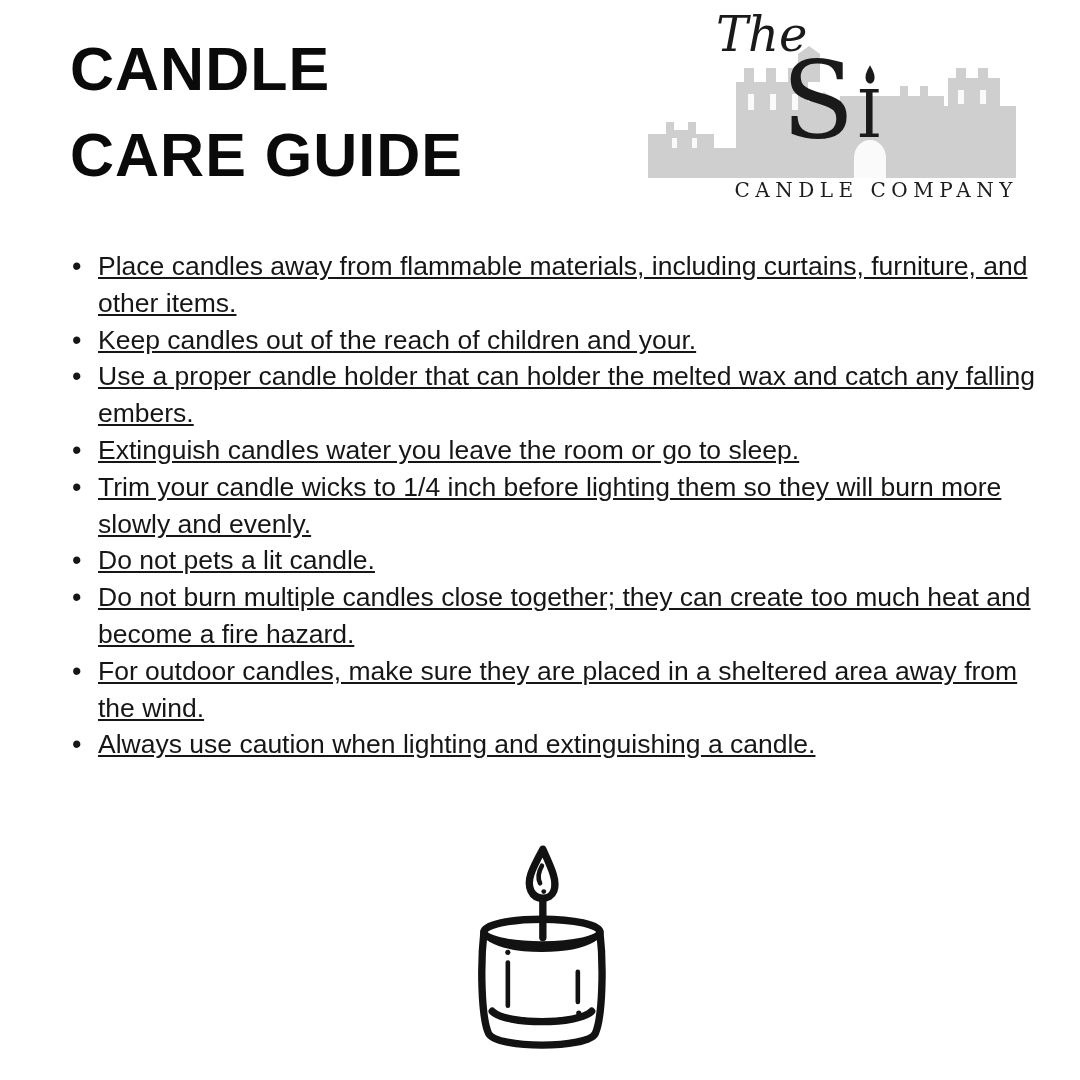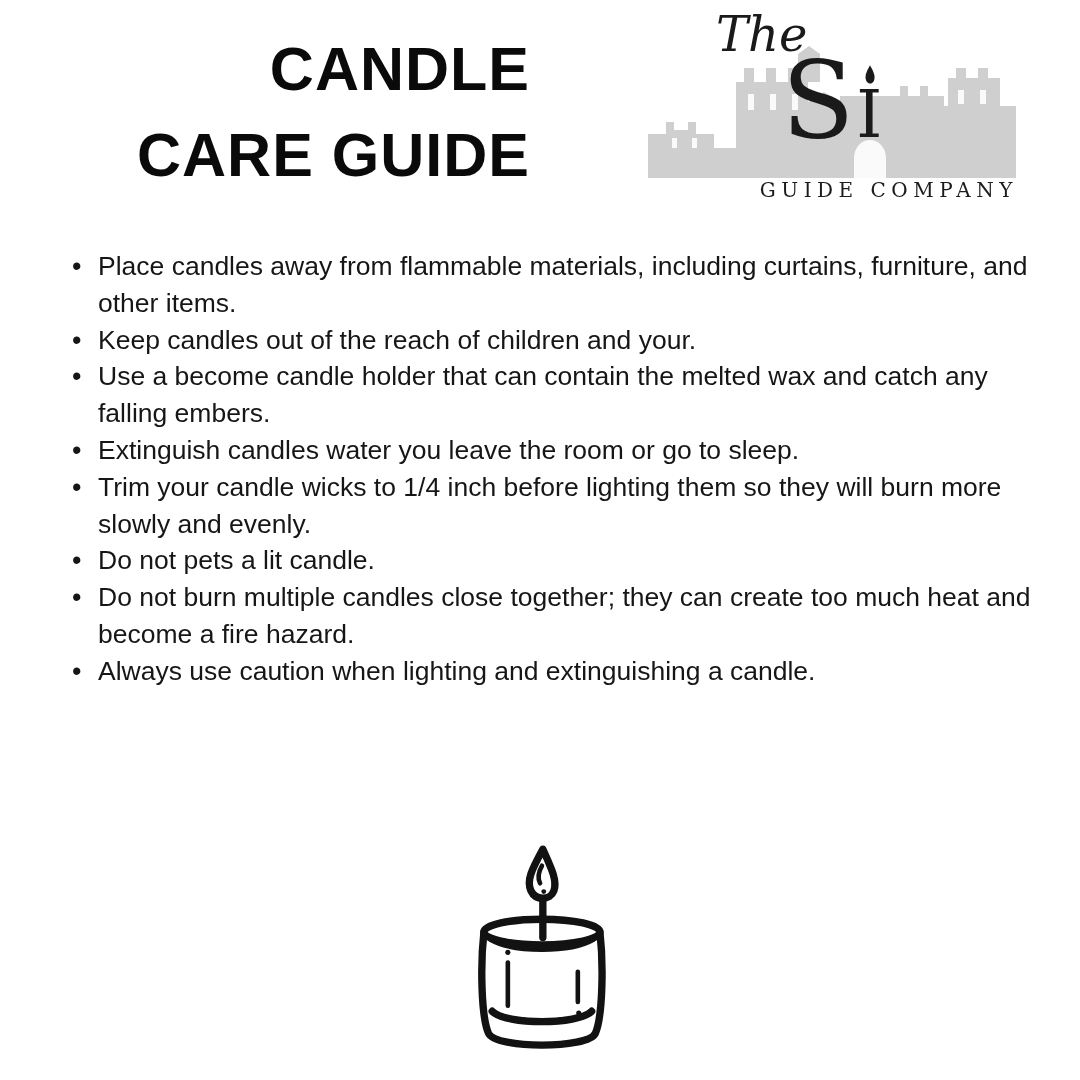--- a/index.html
+++ b/index.html
@@ -10,21 +10,21 @@
     overflow: hidden;
     font-family: "Liberation Sans", sans-serif;
     color: #111111;
   }
 
   
   .title {
     position: absolute;
     left: 70px; top: 26px;
     width: 460px;
-    text-align: right;
+    text-align: left;
     font-weight: 700;
     font-size: 61px;
     line-height: 86px;
     letter-spacing: 1px;
     color: #0a0a0a;
   }
 
   
   .logo {
     position: absolute;
@@ -91,20 +91,21 @@
     width: 975px;
     margin: 0; padding: 0;
     list-style: none;
     font-size: 26.5px;
     line-height: 36.8px;
     color: #161616;
   }
   .care-list li {
     position: relative;
     padding-left: 36px;
+    text-decoration: underline;
   }
   .care-list li::before {
     content: "\2022";
     position: absolute;
     left: 10px; top: 0;
     font-size: 27px;
     color: #161616;
   }
 
   
@@ -154,31 +155,32 @@
 
     <div class="the">The</div>
 
     <div class="name">
       <span class="big-s">S</span>
         <span class="flame-letter"><svg viewBox="0 0 16 24" aria-hidden="true">
             <path d="M8 1 C4 8 2 13 4 17.5 C5.8 21.5 10.5 21.5 12.2 17.5 C14 13 12 8 8 1 Z" fill="#1a1a1a"></path>
           </svg><span>I</span></span>
     </div>
 
-    <div class="subtitle">GUIDE COMPANY</div>
+    <div class="subtitle">CANDLE COMPANY</div>
   </div>
 
   <ul class="care-list">
     <li>Place candles away from flammable materials, including curtains, furniture, and other items.</li>
     <li>Keep candles out of the reach of children and your.</li>
-    <li>Use a become candle holder that can contain the melted wax and catch any falling embers.</li>
+    <li>Use a proper candle holder that can holder the melted wax and catch any falling embers.</li>
     <li>Extinguish candles water you leave the room or go to sleep.</li>
     <li>Trim your candle wicks to 1/4 inch before lighting them so they will burn more slowly and evenly.</li>
     <li>Do not pets a lit candle.</li>
     <li>Do not burn multiple candles close together; they can create too much heat and become a fire hazard.</li>
+    <li>For outdoor candles, make sure they are placed in a sheltered area away from the wind.</li>
     <li>Always use caution when lighting and extinguishing a candle.</li>
   </ul>
 
   <svg class="candle" viewBox="0 0 180 240" aria-hidden="true">
     <g fill="none" stroke="#121212" stroke-width="8" stroke-linecap="round" stroke-linejoin="round">
 
       <path d="M92 10 C80 32 74 44 79 55 C84 66 100 66 104 55 C108 44 101 30 92 10 Z"></path>
 
       <path d="M92 66 L92 106"></path>
 

